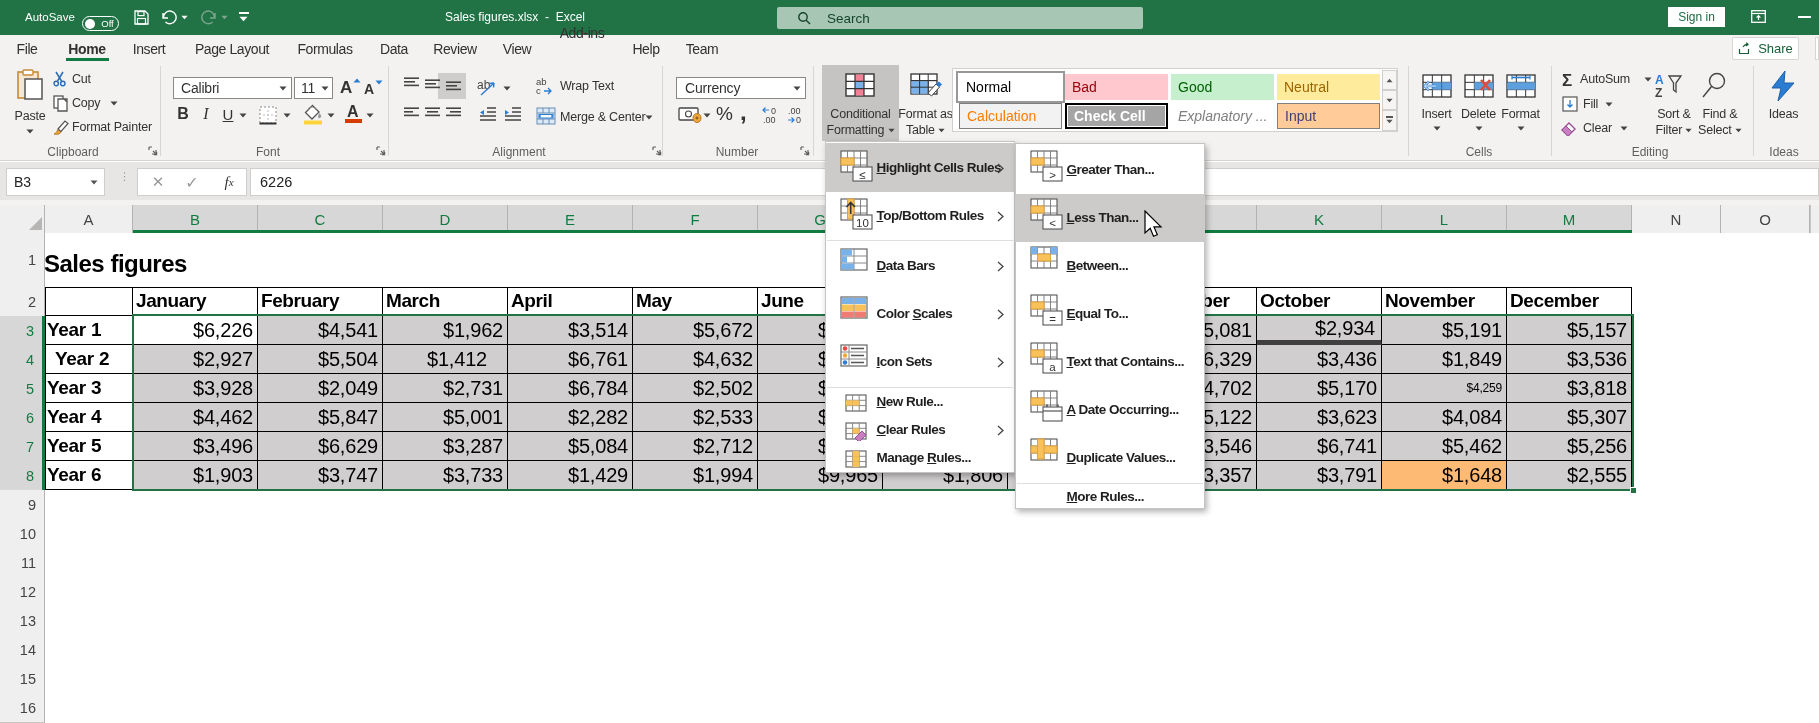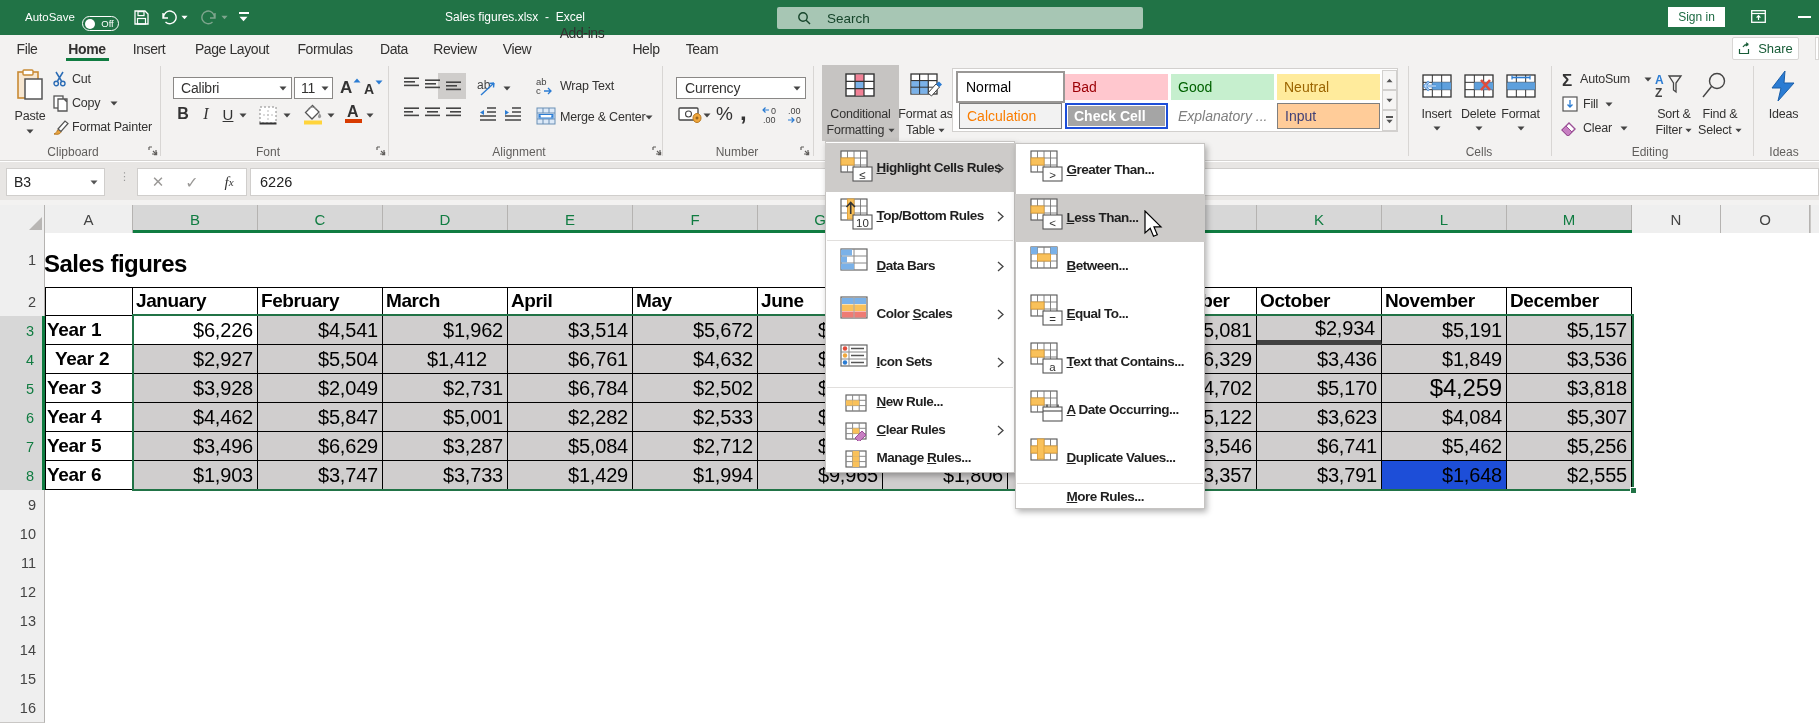--- a/index.html
+++ b/index.html
@@ -277,21 +277,21 @@
 <div class="ab ct" style="left:887px;top:107px;width:77px;height:14px;color:#333231;font-size:12.5px;letter-spacing:-0.2px">Format as</div>
 <div class="ab ct" style="left:887px;top:123px;width:77px;height:14px;color:#333231;font-size:12.5px;letter-spacing:-0.2px">Table&nbsp;<svg width="7" height="5" viewBox="0 0 8 5" style="display:inline-block;vertical-align:middle">
       <path d="M0.5 0.5 L7.5 0.5 L4 4.6 Z" fill="#444"></path>
     </svg></div>
 <div class="ab" style="left:952px;top:68px;width:446px;height:64px;background:#fff;border:1px solid #d2d0ce"></div>
 <div class="ab lt" style="left:959px;top:74px;width:103px;height:26px;background:#fff;color:#000;font-size:14px;padding-left:7px;outline:2px solid #9a9896;outline-offset:1px;">Normal</div>
 <div class="ab lt" style="left:1065px;top:74px;width:103px;height:26px;background:#ffc7ce;color:#9c0006;font-size:14px;padding-left:7px;">Bad</div>
 <div class="ab lt" style="left:1171px;top:74px;width:103px;height:26px;background:#c6efce;color:#006100;font-size:14px;padding-left:7px;">Good</div>
 <div class="ab lt" style="left:1277px;top:74px;width:103px;height:26px;background:#ffeb9c;color:#9c6500;font-size:14px;padding-left:7px;">Neutral</div>
 <div class="ab lt" style="left:959px;top:103px;width:103px;height:26px;background:#f2f2f2;color:#fa7d00;font-size:14px;padding-left:7px;border:1px solid #7f7f7f;">Calculation</div>
-<div class="ab lt" style="left:1065px;top:103px;width:103px;height:26px;background:#a5a5a5;color:#fff;font-size:14px;padding-left:7px;border:2px solid #1d4ed8;box-shadow:inset 0 0 0 1px #fff;font-weight:bold;text-align:right;">Check Cell</div>
+<div class="ab lt" style="left:1065px;top:103px;width:103px;height:26px;background:#a5a5a5;color:#fff;font-size:14px;padding-left:7px;border:2px solid #000000;box-shadow:inset 0 0 0 1px #fff;font-weight:bold;text-align:right;">Check Cell</div>
 <div class="ab lt" style="left:1171px;top:103px;width:103px;height:26px;background:#fff;color:#7f7f7f;font-size:14px;padding-left:7px;font-style:italic;">Explanatory ...</div>
 <div class="ab lt" style="left:1277px;top:103px;width:103px;height:26px;background:#ffcc99;color:#3f3f76;font-size:14px;padding-left:7px;border:1px solid #7f7f7f;">Input</div>
 <div class="ab" style="left:1382px;top:70px;width:15px;height:20px;background:#f6f5f4;border:1px solid #d2d0ce"></div>
 <svg class="ab" style="left:1386px;top:78px" width="7" height="5" viewBox="0 0 8 5">
     <path d="M0.5 4.5 L7.5 4.5 L4 0.4 Z" fill="#555"></path>
   </svg>
 <div class="ab" style="left:1382px;top:90px;width:15px;height:20px;background:#f6f5f4;border:1px solid #d2d0ce"></div>
 <svg class="ab" style="left:1386px;top:98px" width="7" height="5" viewBox="0 0 8 5">
     <path d="M0.5 0.5 L7.5 0.5 L4 4.6 Z" fill="#555"></path>
   </svg>
@@ -508,24 +508,24 @@
 <div class="ab rt" style="left:1132px;top:432px;width:125px;height:29px;background:#d0cece;border-right:1px solid #000;border-bottom:1px solid #000;padding-right:4px;color:#000;font-size:20px;letter-spacing:-0.2px">$3,546</div>
 <div class="ab rt" style="left:1132px;top:461px;width:125px;height:29px;background:#d0cece;border-right:1px solid #000;border-bottom:1px solid #000;padding-right:4px;color:#000;font-size:20px;letter-spacing:-0.2px">$3,357</div>
 <div class="ab rt" style="left:1257px;top:316px;width:125px;height:29px;background:#d0cece;border-right:1px solid #000;border-bottom:5px solid #404040;padding-right:6px;color:#000;font-size:20px;letter-spacing:-0.2px">$2,934</div>
 <div class="ab rt" style="left:1257px;top:345px;width:125px;height:29px;background:#d0cece;border-right:1px solid #000;border-bottom:1px solid #000;padding-right:4px;color:#000;font-size:20px;letter-spacing:-0.2px">$3,436</div>
 <div class="ab rt" style="left:1257px;top:374px;width:125px;height:29px;background:#d0cece;border-right:1px solid #000;border-bottom:1px solid #000;padding-right:4px;color:#000;font-size:20px;letter-spacing:-0.2px">$5,170</div>
 <div class="ab rt" style="left:1257px;top:403px;width:125px;height:29px;background:#d0cece;border-right:1px solid #000;border-bottom:1px solid #000;padding-right:4px;color:#000;font-size:20px;letter-spacing:-0.2px">$3,623</div>
 <div class="ab rt" style="left:1257px;top:432px;width:125px;height:29px;background:#d0cece;border-right:1px solid #000;border-bottom:1px solid #000;padding-right:4px;color:#000;font-size:20px;letter-spacing:-0.2px">$6,741</div>
 <div class="ab rt" style="left:1257px;top:461px;width:125px;height:29px;background:#d0cece;border-right:1px solid #000;border-bottom:1px solid #000;padding-right:4px;color:#000;font-size:20px;letter-spacing:-0.2px">$3,791</div>
 <div class="ab rt" style="left:1382px;top:316px;width:125px;height:29px;background:#d0cece;border-right:1px solid #000;border-bottom:1px solid #000;padding-right:4px;color:#000;font-size:20px;letter-spacing:-0.2px">$5,191</div>
 <div class="ab rt" style="left:1382px;top:345px;width:125px;height:29px;background:#d0cece;border-right:1px solid #000;border-bottom:1px solid #000;padding-right:4px;color:#000;font-size:20px;letter-spacing:-0.2px">$1,849</div>
-<div class="ab rt" style="left:1382px;top:374px;width:125px;height:29px;background:#d0cece;border-right:1px solid #000;border-bottom:1px solid #000;padding-right:4px;color:#000;font-size:24px;letter-spacing:-0.2px">$4,259</div>
+<div class="ab rt" style="left:1382px;top:374px;width:125px;height:29px;background:#d0cece;border-right:1px solid #000;border-bottom:1px solid #000;padding-right:4px;color:#000;font-size:12px;letter-spacing:-0.2px">$4,259</div>
 <div class="ab rt" style="left:1382px;top:403px;width:125px;height:29px;background:#d0cece;border-right:1px solid #000;border-bottom:1px solid #000;padding-right:4px;color:#000;font-size:20px;letter-spacing:-0.2px">$4,084</div>
 <div class="ab rt" style="left:1382px;top:432px;width:125px;height:29px;background:#d0cece;border-right:1px solid #000;border-bottom:1px solid #000;padding-right:4px;color:#000;font-size:20px;letter-spacing:-0.2px">$5,462</div>
-<div class="ab rt" style="left:1382px;top:461px;width:125px;height:29px;background:#1d4ed8;border-right:1px solid #000;border-bottom:1px solid #000;padding-right:4px;color:#000;font-size:20px;letter-spacing:-0.2px">$1,648</div>
+<div class="ab rt" style="left:1382px;top:461px;width:125px;height:29px;background:#fdba74;border-right:1px solid #000;border-bottom:1px solid #000;padding-right:4px;color:#000;font-size:20px;letter-spacing:-0.2px">$1,648</div>
 <div class="ab rt" style="left:1507px;top:316px;width:125px;height:29px;background:#d0cece;border-right:1px solid #000;border-bottom:1px solid #000;padding-right:4px;color:#000;font-size:20px;letter-spacing:-0.2px">$5,157</div>
 <div class="ab rt" style="left:1507px;top:345px;width:125px;height:29px;background:#d0cece;border-right:1px solid #000;border-bottom:1px solid #000;padding-right:4px;color:#000;font-size:20px;letter-spacing:-0.2px">$3,536</div>
 <div class="ab rt" style="left:1507px;top:374px;width:125px;height:29px;background:#d0cece;border-right:1px solid #000;border-bottom:1px solid #000;padding-right:4px;color:#000;font-size:20px;letter-spacing:-0.2px">$3,818</div>
 <div class="ab rt" style="left:1507px;top:403px;width:125px;height:29px;background:#d0cece;border-right:1px solid #000;border-bottom:1px solid #000;padding-right:4px;color:#000;font-size:20px;letter-spacing:-0.2px">$5,307</div>
 <div class="ab rt" style="left:1507px;top:432px;width:125px;height:29px;background:#d0cece;border-right:1px solid #000;border-bottom:1px solid #000;padding-right:4px;color:#000;font-size:20px;letter-spacing:-0.2px">$5,256</div>
 <div class="ab rt" style="left:1507px;top:461px;width:125px;height:29px;background:#d0cece;border-right:1px solid #000;border-bottom:1px solid #000;padding-right:4px;color:#000;font-size:20px;letter-spacing:-0.2px">$2,555</div>
 <div class="ab" style="left:131.5px;top:314px;width:1502px;height:177px;border:2.5px solid #217346"></div>
 <div class="ab" style="left:1629.5px;top:486.5px;width:7px;height:7px;background:#217346;border:1.5px solid #fff"></div>
 <div class="ab" style="left:824.5px;top:141px;width:190px;height:332px;background:#fff;border:1px solid #c6c4c2;box-shadow:2px 3px 6px rgba(0,0,0,.3)"></div>
 <div class="ab" style="left:824.5px;top:143px;width:190px;height:49px;background:#cdcbc9"></div>

